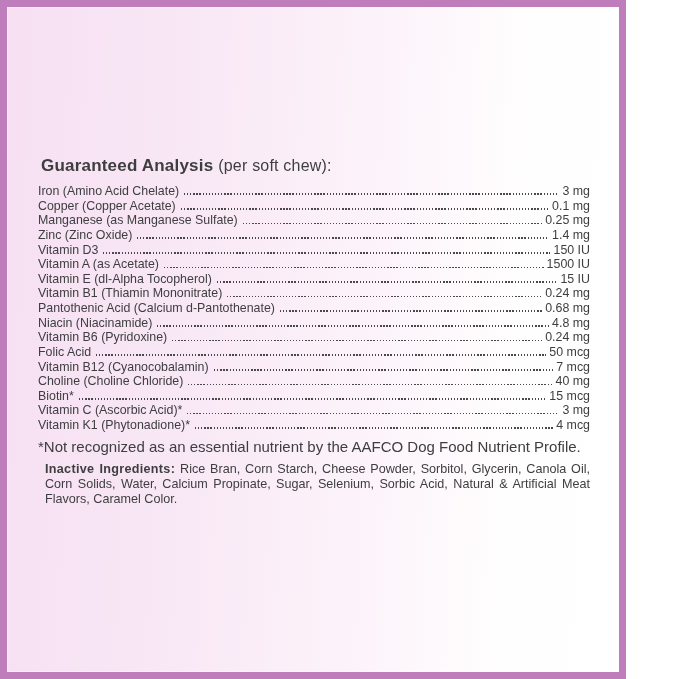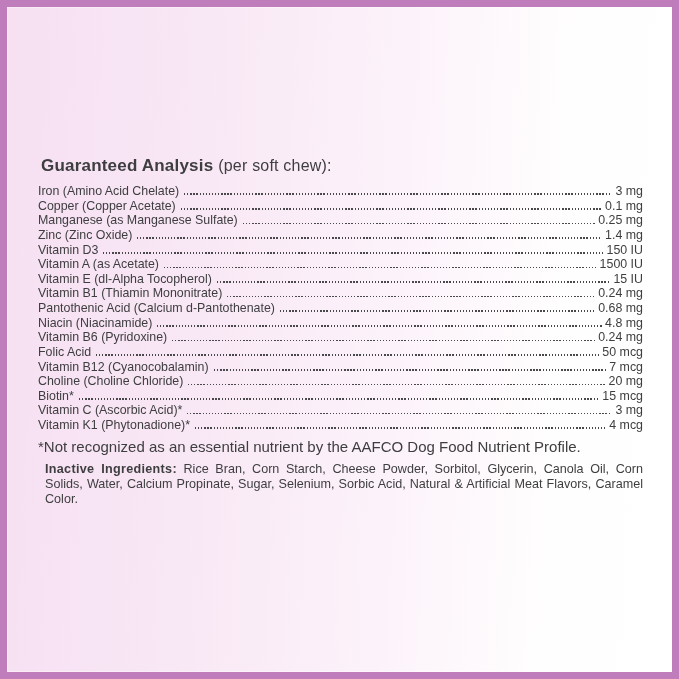--- a/index.html
+++ b/index.html
@@ -3,21 +3,21 @@
 <meta charset="utf-8">
 <style>
   html, body { margin: 0; padding: 0; }
   body {
     width: 679px; height: 679px;
     font-family: "Liberation Sans", sans-serif;
     -webkit-font-smoothing: antialiased;
   }
   .frame {
     box-sizing: border-box;
-    width: 679px; height: 679px;
+    width: 626px; height: 679px;
     border: 7px solid var(--border-color, #bf7dbb);
     box-shadow: inset 0 0 0 1px rgba(255,255,255,0.35);
     background: linear-gradient(93deg,
       var(--bg-pink, #f6e0f2) 0%,
       #f8e7f5 28%,
       #fcf3fa 58%,
       #fffefe 82%,
       #ffffff 100%);
   }
   .content {
@@ -154,21 +154,21 @@
 
         <div class="row">
           <span class="nm">Vitamin B12 (Cyanocobalamin)</span>
           <span class="leader"></span>
           <span class="val">7 mcg</span>
         </div>
 
         <div class="row">
           <span class="nm">Choline (Choline Chloride)</span>
           <span class="leader"></span>
-          <span class="val">20 mg</span>
+          <span class="val">40 mg</span>
         </div>
 
         <div class="row">
           <span class="nm">Biotin*</span>
           <span class="leader"></span>
           <span class="val">15 mcg</span>
         </div>
 
         <div class="row">
           <span class="nm">Vitamin C (Ascorbic Acid)*</span>

